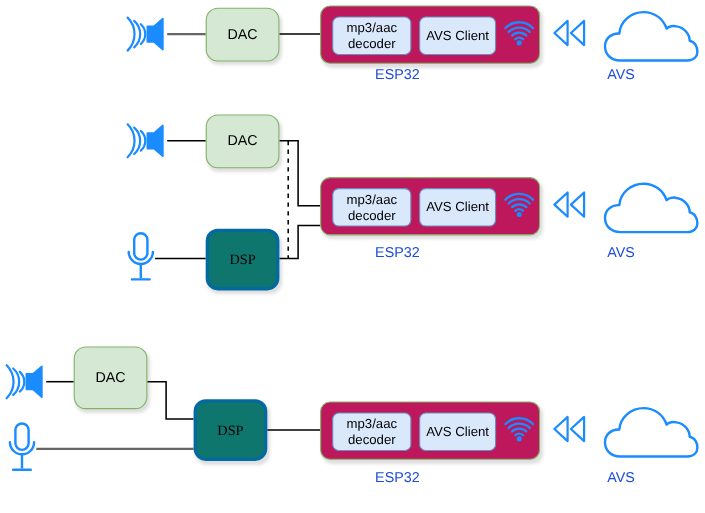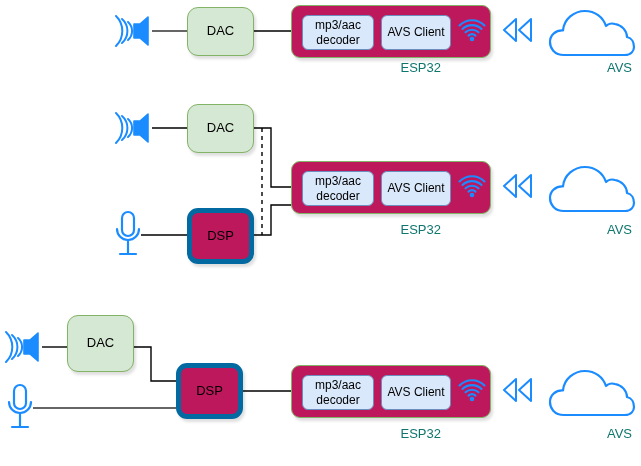--- a/index.html
+++ b/index.html
@@ -32,22 +32,23 @@
     line-height: 1.15;
     text-align: center;
     border-radius: 11px;
     box-shadow: 2px 3px 3px rgba(0,0,0,0.13);
   }
   .node-dac {
     background: #d5e8d4;
     border: 1px solid #82b366;
   }
   .node-dsp {
-    background: #be185d;
-    border: 5px solid #0369a1;
+    background: #0f766e;
+    border: 3px solid #0369a1;
+    font-family: Liberation Serif, serif;
   }
   .node-esp {
     background: #be185d;
     border: 1px solid #82b366;
     border-radius: 9px;
     display: block;
   }
   .chip {
     position: absolute;
     box-sizing: border-box;
@@ -58,22 +59,22 @@
     align-items: center;
     justify-content: center;
     font-size: 12px;
     line-height: 1.2;
     text-align: center;
     color: #000;
   }
   .caption {
     position: absolute;
     font-size: 13px;
-    text-align: right;
-    color: #0f766e;
+    text-align: left;
+    color: #1d4ed8;
     white-space: nowrap;
   }
   .icon-holder {
     position: absolute;
   }
   .icon-holder svg { display: block; }
 </style>
 </head>
 <body>
 

